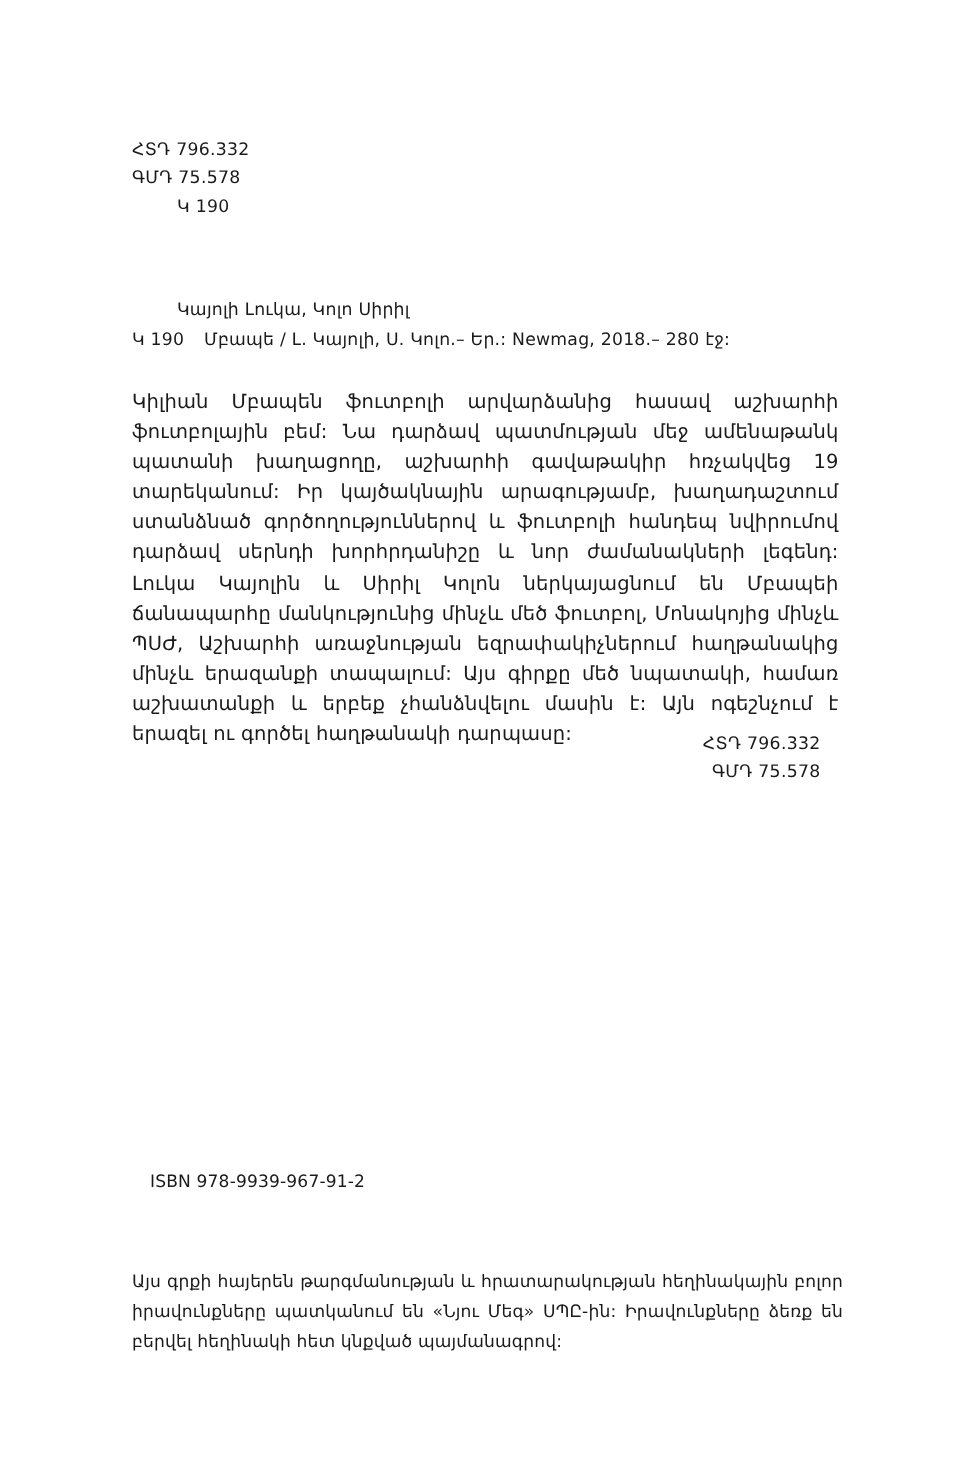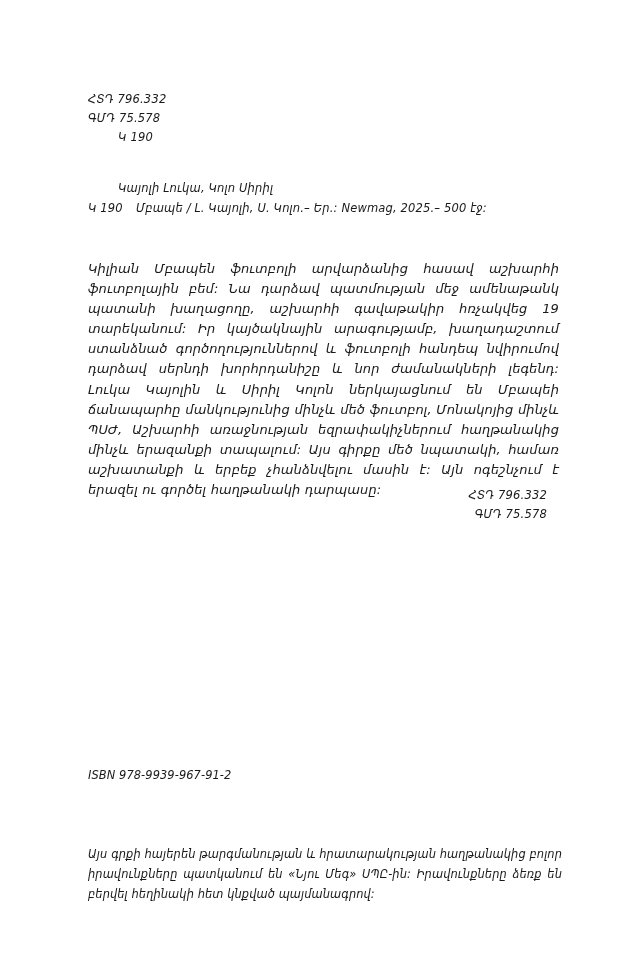--- a/index.html
+++ b/index.html
@@ -13,39 +13,38 @@
     font-family: "DejaVu Sans", sans-serif;
     color: #1a1a1a;
     -webkit-font-smoothing: antialiased;
   }
   .page {
     position: relative;
     width: 631px;
     height: 977px;
     box-sizing: border-box;
     overflow: hidden;
-    font-style: italic;
   }
   .block {
     position: absolute;
   }
   .udc {
     left: 88px;
     top: 90px;
     font-size: 11.5px;
     line-height: 19px;
     letter-spacing: 0.2px;
   }
   .udc .l1 { text-align: left; }
   .udc .l2 { text-align: left; }
   .udc .l3 { text-align: left; padding-left: 30px; }
 
   .author-block {
     left: 88px;
-    top: 178px;
+    top: 196px;
     width: 470px;
     font-size: 11.5px;
     line-height: 20px;
     letter-spacing: 0.15px;
   }
   .author-block .names {
     padding-left: 30px;
   }
   .author-block .title-line {
     display: flex;
@@ -84,21 +83,21 @@
   }
 
   .copyright {
     left: 88px;
     top: 766px;
     width: 471px;
     font-size: 11.4px;
     line-height: 19.6px;
     letter-spacing: 0.1px;
   }
-  .copyright .line { margin: 0; }
+  .copyright .line { margin: 12px; }
 
   .rights {
     left: 88px;
     top: 845px;
     width: 474px;
     font-size: 11.4px;
     line-height: 19.8px;
     text-align: justify;
     letter-spacing: 0.1px;
   }
@@ -112,34 +111,34 @@
   <div class="block udc">
     <div class="l1">ՀՏԴ 796.332</div>
     <div class="l2">ԳՄԴ 75.578</div>
     <div class="l3">Կ 190</div>
   </div>
 
   <div class="block author-block">
     <div class="names">Կայոլի Լուկա, Կոլո Սիրիլ</div>
     <div class="title-line">
       <span class="code">Կ 190</span>
-      <span class="txt">Մբապե / Լ. Կայոլի, Ս. Կոլո.– Եր.: Newmag, 2025.– 500 էջ:</span>
+      <span class="txt">Մբապե / Լ. Կայոլի, Ս. Կոլո.– Եր.: Newmag, 2018.– 280 էջ:</span>
     </div>
   </div>
 
   <div class="block annotation">
     <p>Կիլիան Մբապեն ֆուտբոլի արվարձանից հասավ աշխարհի ֆուտբոլային բեմ: Նա դարձավ պատմության մեջ ամենաթանկ պատանի խաղացողը, աշխարհի գավաթակիր հռչակվեց 19 տարեկանում: Իր կայծակնային արագությամբ, խաղադաշտում ստանձնած գործողություններով և ֆուտբոլի հանդեպ նվիրումով դարձավ սերնդի խորհրդանիշը և նոր ժամանակների լեգենդ: Լուկա Կայոլին և Սիրիլ Կոլոն ներկայացնում են Մբապեի ճանապարհը մանկությունից մինչև մեծ ֆուտբոլ, Մոնակոյից մինչև ՊՍԺ, Աշխարհի առաջնության եզրափակիչներում հաղթանակից մինչև երազանքի տապալում: Այս գիրքը մեծ նպատակի, համառ աշխատանքի և երբեք չհանձնվելու մասին է: Այն ոգեշնչում է երազել ու գործել հաղթանակի դարպասը:</p>
   </div>
 
   <div class="block udc-repeat">
     <div>ՀՏԴ 796.332</div>
     <div>ԳՄԴ 75.578</div>
   </div>
 
   <div class="block copyright">
     <div class="line">ISBN 978-9939-967-91-2</div>
   </div>
 
   <div class="block rights">
-    <p>Այս գրքի հայերեն թարգմանության և հրատարակության հաղթանակից բոլոր իրավունքները պատկանում են «Նյու Մեգ» ՍՊԸ-ին: Իրավունքները ձեռք են բերվել հեղինակի հետ կնքված պայմանագրով:</p>
+    <p>Այս գրքի հայերեն թարգմանության և հրատարակության հեղինակային բոլոր իրավունքները պատկանում են «Նյու Մեգ» ՍՊԸ-ին: Իրավունքները ձեռք են բերվել հեղինակի հետ կնքված պայմանագրով:</p>
   </div>
 
 </div>
 
 </body></html>

